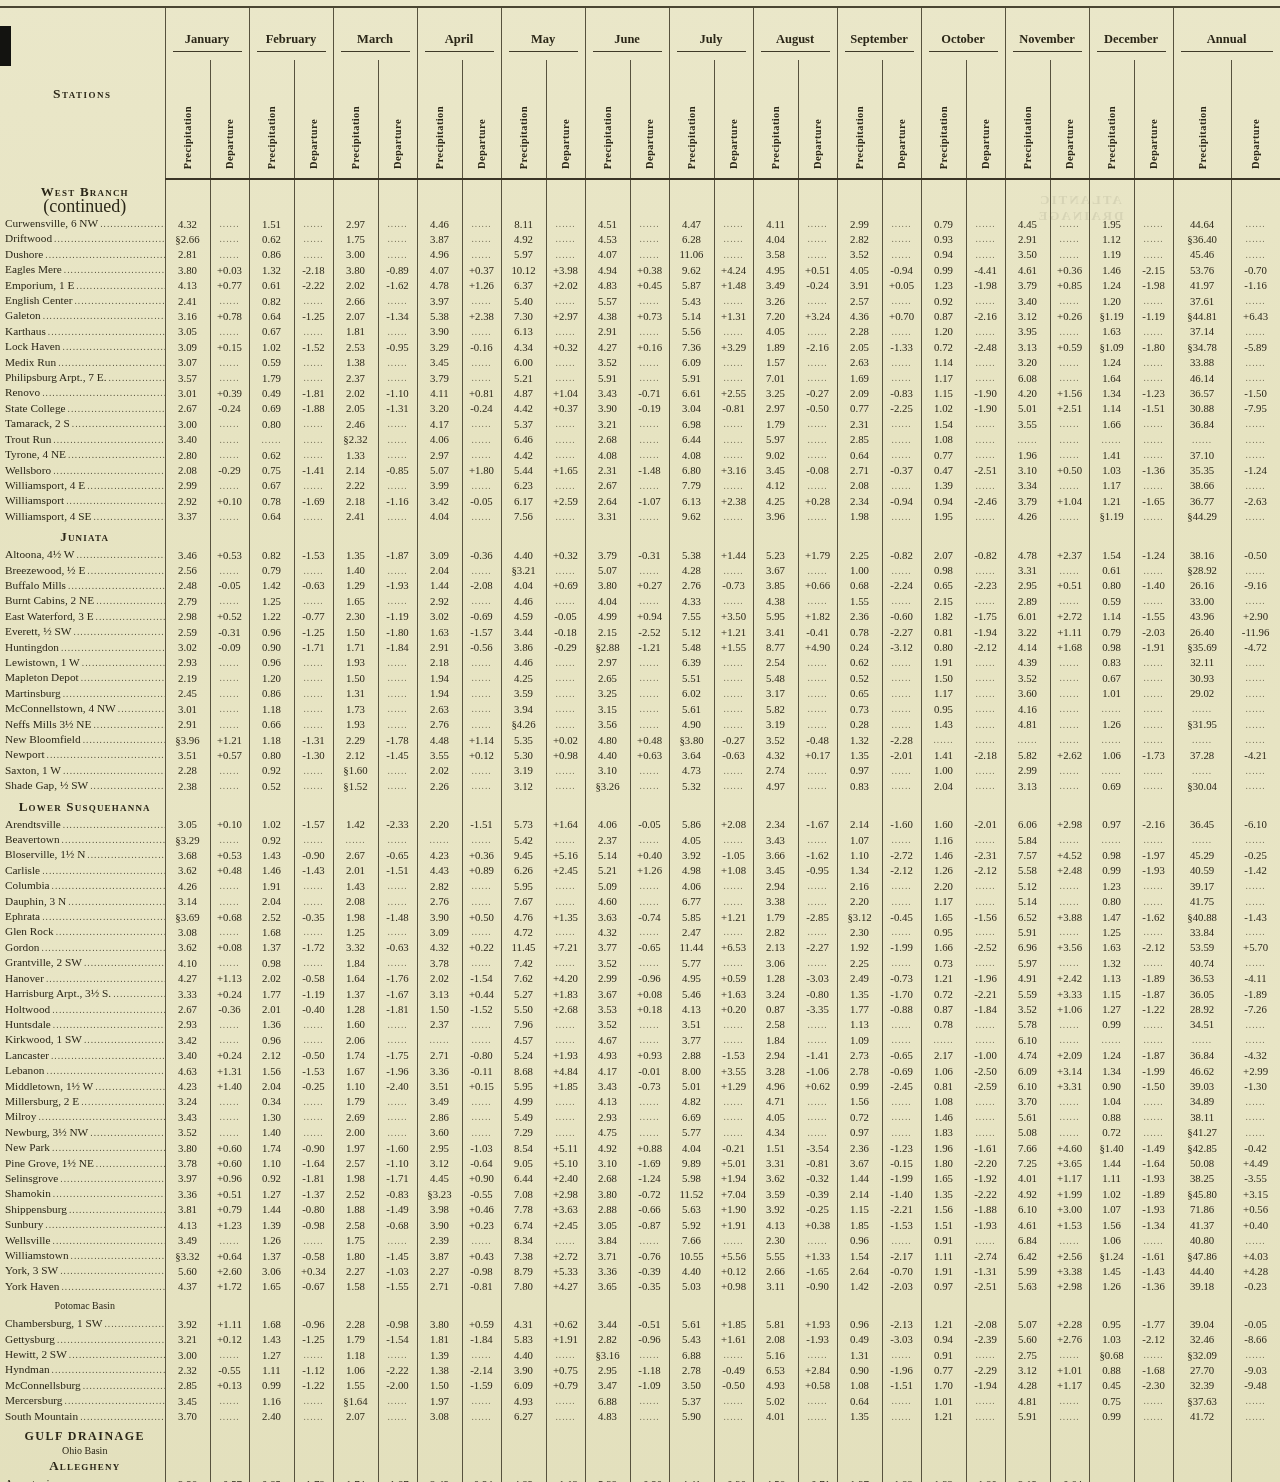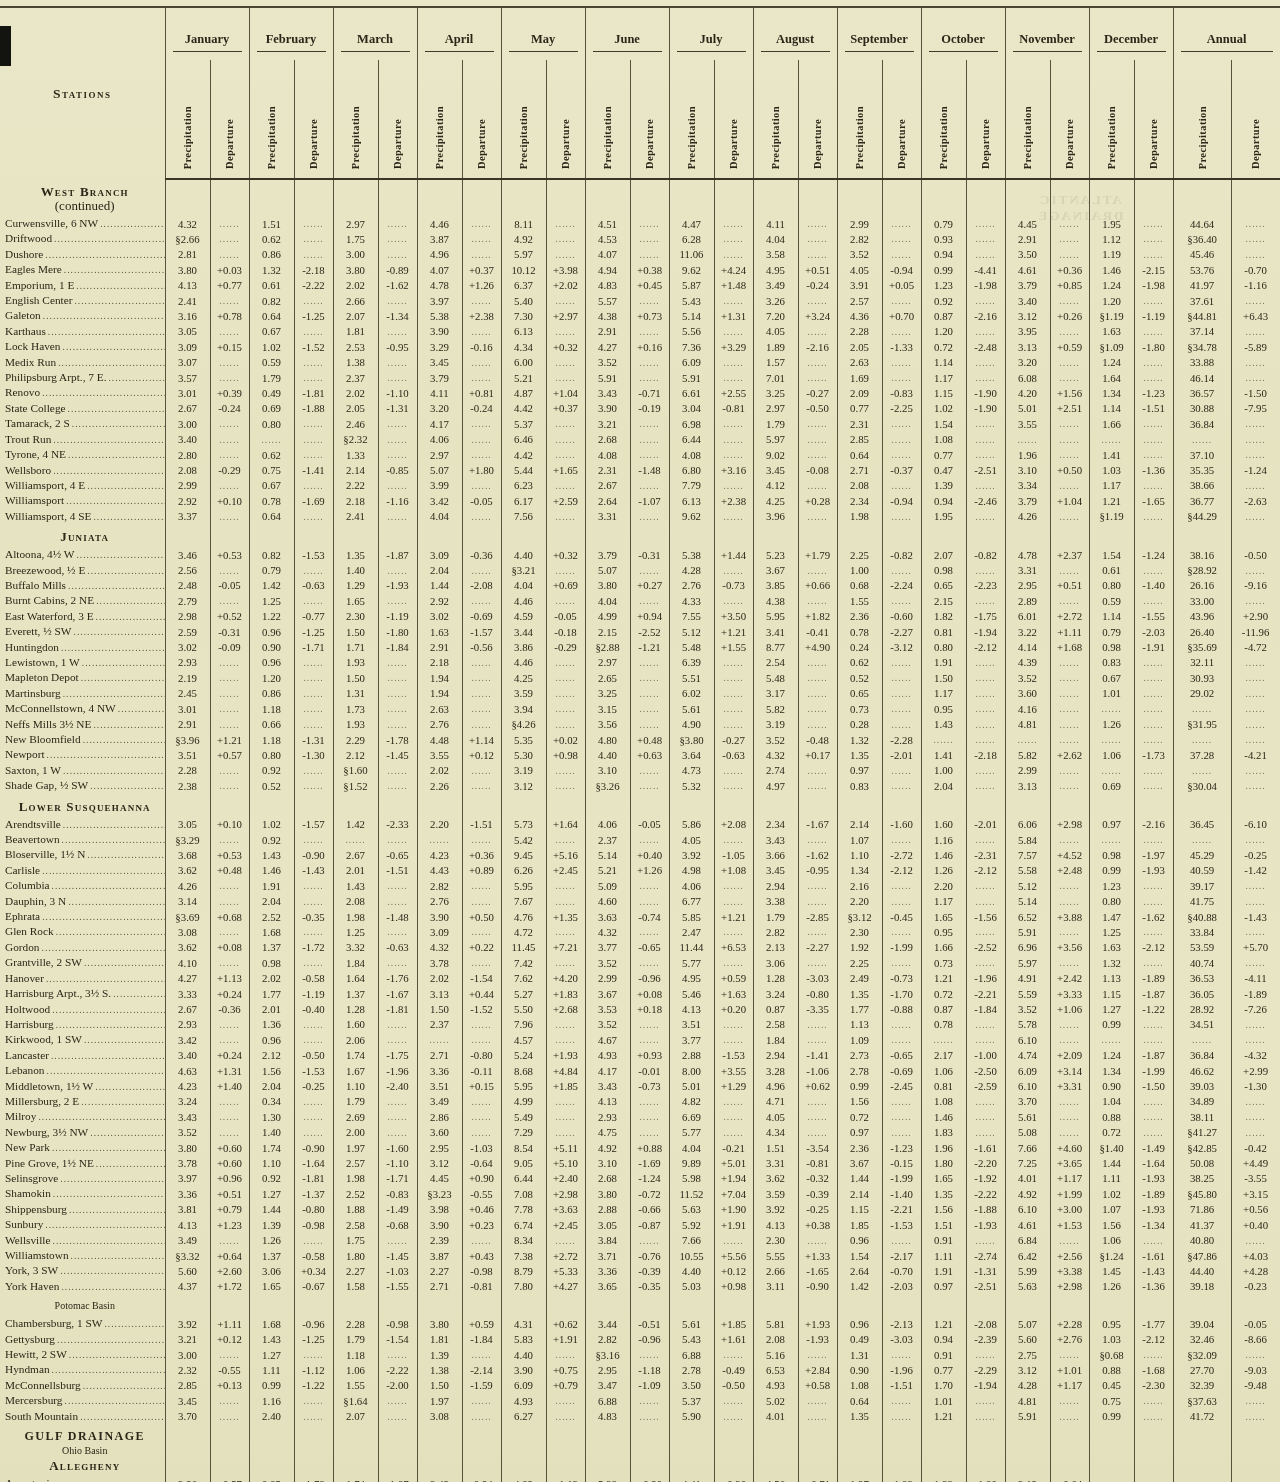--- a/index.html
+++ b/index.html
@@ -47,21 +47,21 @@
     border-left:1px solid #57523e;white-space:nowrap;overflow:hidden;
   }
   tbody td.st{border-left:none;padding-left:5px;font-size:11.3px;}
   td.v{text-align:center;}
   td.v:empty::after{
     content:"......";color:#55503a;opacity:.8;font-size:9.5px;letter-spacing:1px;
   }
   tr.secrow td{height:auto;}
   td.sec{text-align:center;padding:5px 0 3px 0;margin-top:26px;}
   .t-sc{font-variant:small-caps;font-weight:600;font-size:13px;letter-spacing:1.2px;line-height:15px;}
-  .t-rm{font-size:13px;line-height:14px;}
+  .t-rm{font-size:18px;line-height:14px;}
   .t-it{font-size:10px;line-height:14px;}
   .t-caps{font-weight:600;font-size:12px;letter-spacing:1.5px;line-height:15px;}
   .stw{display:flex;align-items:baseline;}
   .nm{white-space:nowrap;}
   .lead{
     flex:1 1 auto;overflow:hidden;white-space:nowrap;
     color:#4e4a36;font-size:9.5px;letter-spacing:1px;padding:0 2px;
   }
   .lead::after{content:".........................................";}
 </style>
@@ -1945,21 +1945,21 @@
           <td class="v">3.52</td>
           <td class="v">+1.06</td>
           <td class="v">1.27</td>
           <td class="v">-1.22</td>
           <td class="v">28.92</td>
           <td class="v">-7.26</td>
         </tr>
         <tr>
           <td class="st">
             <div class="stw">
-              <span class="nm">Harrisburg</span>
+              <span class="nm">Huntsdale</span>
               <span class="lead"></span>
             </div>
           </td>
           <td class="v">2.93</td>
           <td class="v"></td>
           <td class="v">1.36</td>
           <td class="v"></td>
           <td class="v">1.60</td>
           <td class="v"></td>
           <td class="v">2.37</td>

